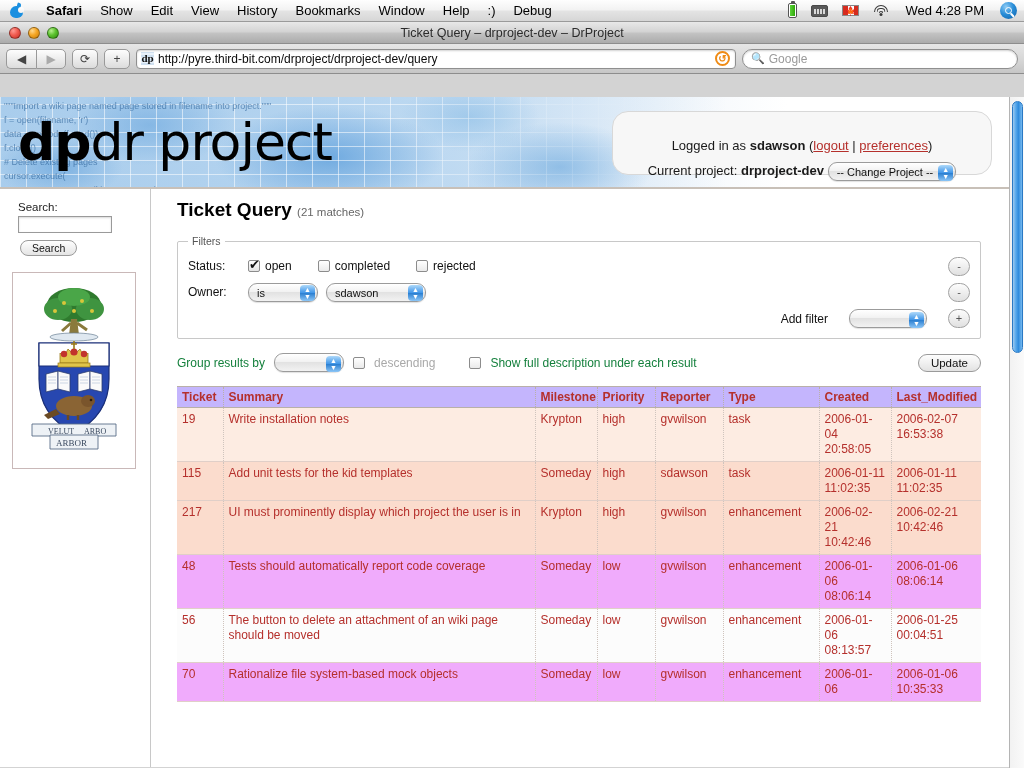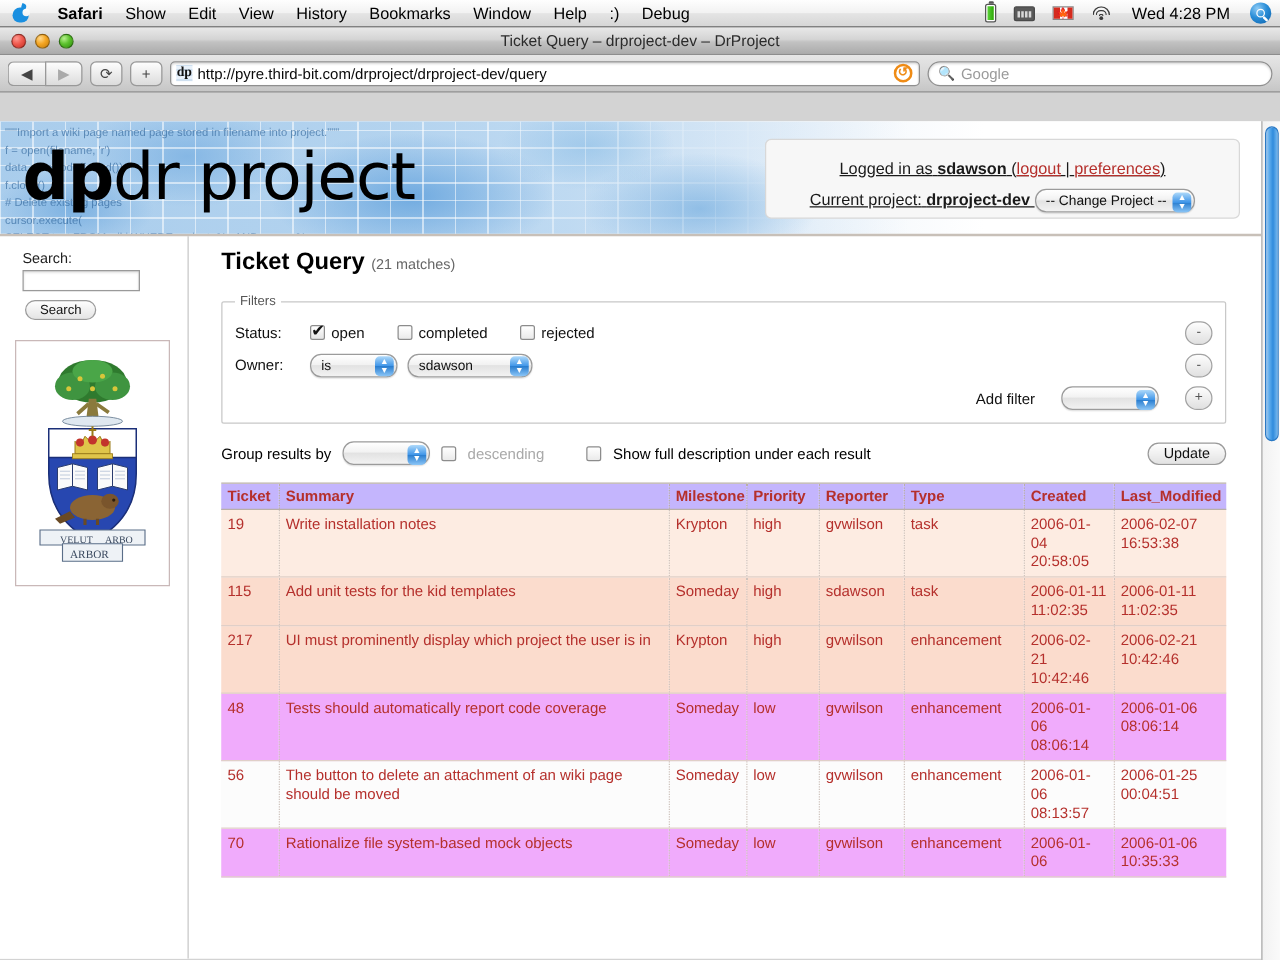--- a/index.html
+++ b/index.html
@@ -185,22 +185,22 @@
     color: rgba(40,95,150,.62); white-space:nowrap; overflow:hidden;
   }
   #banner .logo {
     position:absolute; left:18px; top:14px;
     font-family:"DejaVu Sans", sans-serif; font-size:52px; line-height:62px;
     color:#000; letter-spacing:-1px;
   }
   #banner .logo .dp { font-weight:bold; }
   #loginbox {
     position:absolute; right:17px; top:14px; width:380px; height:64px;
-    background:#f7f7f7; border:1px solid #d8d8d8; border-radius:5px;
-    text-align:center; padding-top:13px; font-size:13px; color:#1a1a1a;text-decoration:underline;
+    background:#f7f7f7; border:1px solid #d8d8d8; border-radius:16px;
+    text-align:center; padding-top:24px; font-size:13px; color:#1a1a1a;
   }
   #loginbox .r1 { line-height:20px;}
   #loginbox .r2 { line-height:24px; margin-top:3px;}
   #loginbox b { font-weight:bold; }
   #loginbox a { color:#b5302c; text-decoration:underline; }
   .aqua-select {
     display:inline-block; vertical-align:middle;
     background: linear-gradient(to bottom,#ffffff 0%,#f2f2f2 45%,#e2e2e2 50%,#f2f2f2 100%);
     border:1px solid #9b9b9b; border-radius:9px; height:19px; line-height:18px;
     font-size:11px; color:#111; padding:0 22px 0 8px; position:relative;
@@ -264,21 +264,21 @@
   .cbgroup { display:flex; align-items:center; margin-right:18px; }
   .rbtn {
     width:22px;height:19px;border-radius:11px;
     background: linear-gradient(to bottom,#fdfdfd,#e0e0e0);
     border:1px solid #a2a2a2; font-size:11px; line-height:17px; text-align:center;
     color:#555; position:absolute; right:0;
   }
   .addfilter { display:flex; align-items:center; justify-content:flex-end; gap:21px; margin-top:4px;}
   .addfilter .lbl2 { font-size:12px; color:#111;}
   .grouprow { display:flex; align-items:center; margin: 14px 28px 0 0; gap:9px;}
-  .grouprow .t { font-size:12px; color:#000000;}
+  .grouprow .t { font-size:12px; color:#15803d;}
   .grouprow .dim { color:#a9a9a9; }
   .updbtn {
     margin-left:auto; font-size:11.5px; color:#111; padding:2px 12px;
     background: linear-gradient(to bottom,#fefefe,#e2e2e2);
     border:1px solid #9a9a9a; border-radius:10px;
   }
 
   table.tickets {
     margin: 14px 28px 0 0; border-collapse:collapse; width: calc(100% - 28px);
     font-size:12px; table-layout:fixed;

